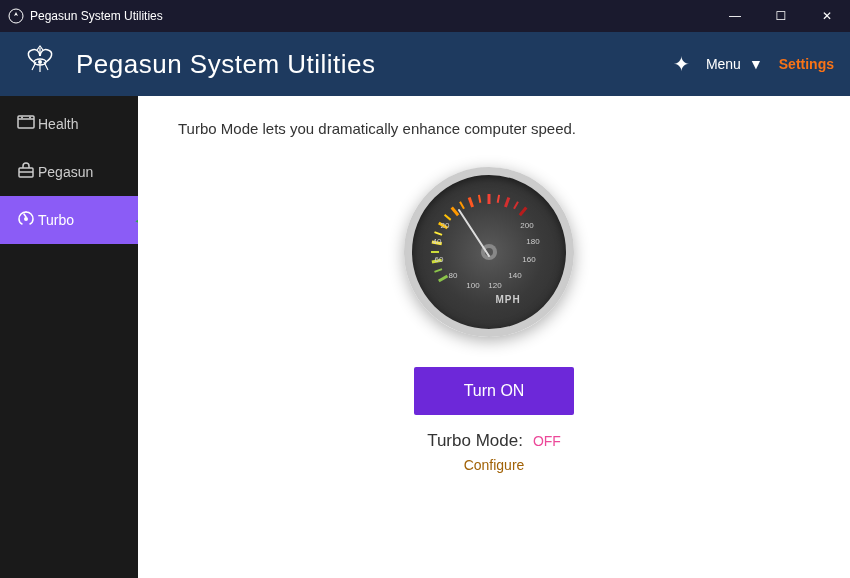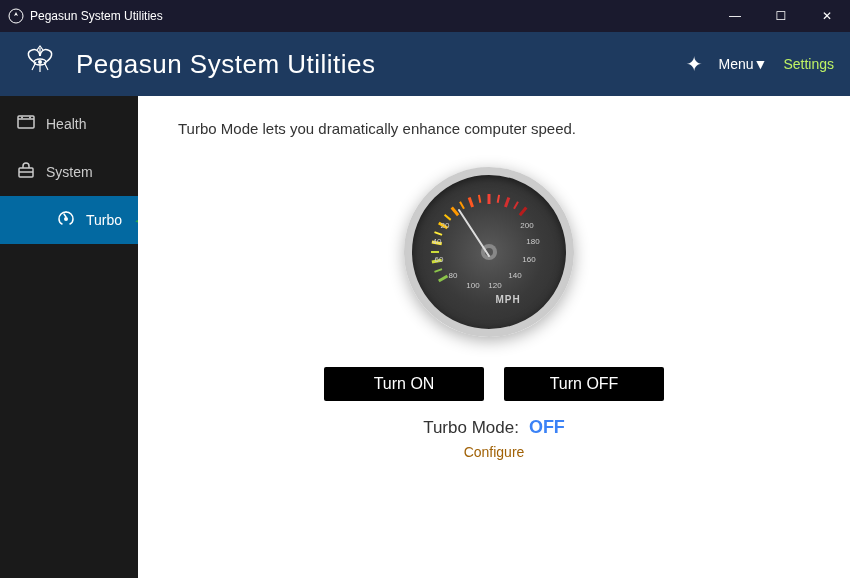--- a/index.html
+++ b/index.html
@@ -76,28 +76,29 @@
     .header-right {
       display: flex;
       align-items: center;
       gap: 16px;
       color: #fff;
       font-size: 14px;
     }
     .header-menu {
       display: flex;
       align-items: center;
-      gap: 0;
+      gap: 8px;
       cursor: pointer;
       color: #fff;
       text-align: center;
     }
     .header-settings {
       cursor: pointer;
-      color: #bef264;
+      color: #f97316;
+      font-weight: bold;
     }
     .header-star-icon {
       font-size: 20px;
     }
 
     
     .main-layout {
       display: flex;
       height: calc(578px - 32px - 64px);
     }
@@ -106,31 +107,30 @@
     .sidebar {
       width: 138px;
       background: #1a1a1a;
       display: flex;
       flex-direction: column;
       padding-top: 4px;
     }
     .sidebar-item {
       display: flex;
       align-items: center;
-      gap: 10px;
+      gap: 2px;
       padding: 14px 16px;
       color: #ccc;
       cursor: pointer;
       font-size: 14px;
       position: relative;
     }
     .sidebar-item.active {
-      background: #0369a1;
-      color: #fff;
-      justify-content: flex-end;
+      background: #8b5cf6;
+      color: #fff;
     }
     .sidebar-item.active::after {
       content: '◀';
       position: absolute;
       right: -8px;
       color: #2ea84a;
       font-size: 14px;
     }
     .sidebar-icon {
       font-size: 16px;
@@ -206,42 +206,42 @@
     }
 
     
     .buttons-row {
       display: flex;
       gap: 20px;
       margin-bottom: 16px;
     }
     .btn-turbo {
       width: 160px;
-      height: 34px;
+      height: 48px;
       border: none;
-      background: #000000;
+      background: #6d28d9;
       color: #fff;
       font-size: 16px;
       font-weight: 500;
       cursor: pointer;
       border-radius: 2px;
     }
 
     .turbo-status-row {
       display: flex;
       align-items: center;
       gap: 10px;
       font-size: 17px;
       color: #333;
       margin-bottom: 6px;
     }
     .turbo-status-value {
-      color: #3b82f6;
-      font-weight: 700;
-      font-size: 18px;
+      color: #ec4899;
+      font-weight: 400;
+      font-size: 14px;
     }
     .configure-link {
       color: #a16207;
       font-size: 14px;
       cursor: pointer;
       text-decoration: none;
     }
   </style>
 </head>
 <body>
@@ -302,21 +302,21 @@
       <span class="sidebar-label">Health</span>
     </div>
     <div class="sidebar-item">
       <span class="sidebar-icon">
         <svg width="18" height="16" viewBox="0 0 18 16" fill="none" stroke="#ccc" stroke-width="1.5">
           <rect x="2" y="6" width="14" height="9" rx="1"></rect>
           <path d="M6 6V4a3 3 0 016 0v2"></path>
           <line x1="2" y1="10" x2="16" y2="10"></line>
         </svg>
       </span>
-      <span class="sidebar-label">System</span>
+      <span class="sidebar-label">Pegasun</span>
     </div>
     <div class="sidebar-item active">
       <span class="sidebar-icon">
         <svg width="18" height="16" viewBox="0 0 18 16" fill="none" stroke="#fff" stroke-width="1.5">
           <path d="M9 2 C5 2 2 5 2 9 C2 11 3 13 5 14" stroke-linecap="round"></path>
           <path d="M9 2 C13 2 16 5 16 9 C16 11 15 13 13 14" stroke-linecap="round"></path>
           <circle cx="9" cy="9" r="2" fill="#fff" stroke="none"></circle>
           <path d="M9 7 L7 4" stroke-linecap="round"></path>
         </svg>
       </span>
@@ -370,21 +370,20 @@
 
               <line x1="0" y1="4" x2="-30" y2="-42" stroke="#ddd" stroke-width="2" stroke-linecap="round"></line>
             </g>
           </svg>
           <span class="speedo-label">MPH</span>
         </div>
       </div>
 
       <div class="buttons-row">
         <button class="btn-turbo">Turn ON</button>
-        <button class="btn-turbo">Turn OFF</button>
       </div>
 
       <div class="turbo-status-row">
         <span>Turbo Mode:</span>
         <span class="turbo-status-value">OFF</span>
       </div>
       <a class="configure-link">Configure</a>
     </div>
 
   </div>

